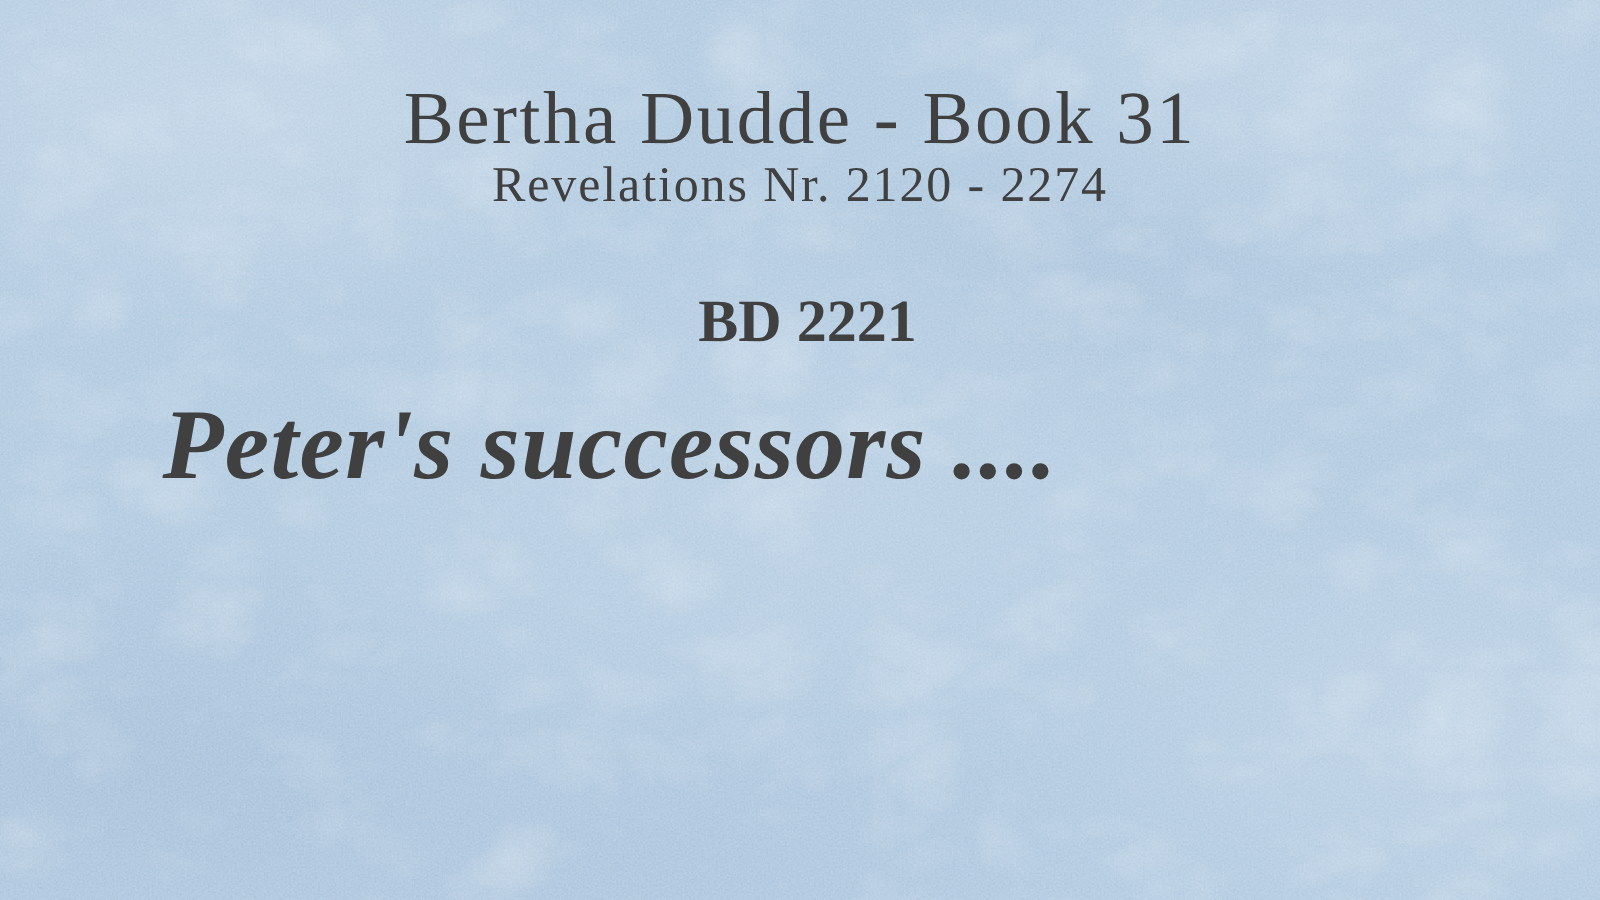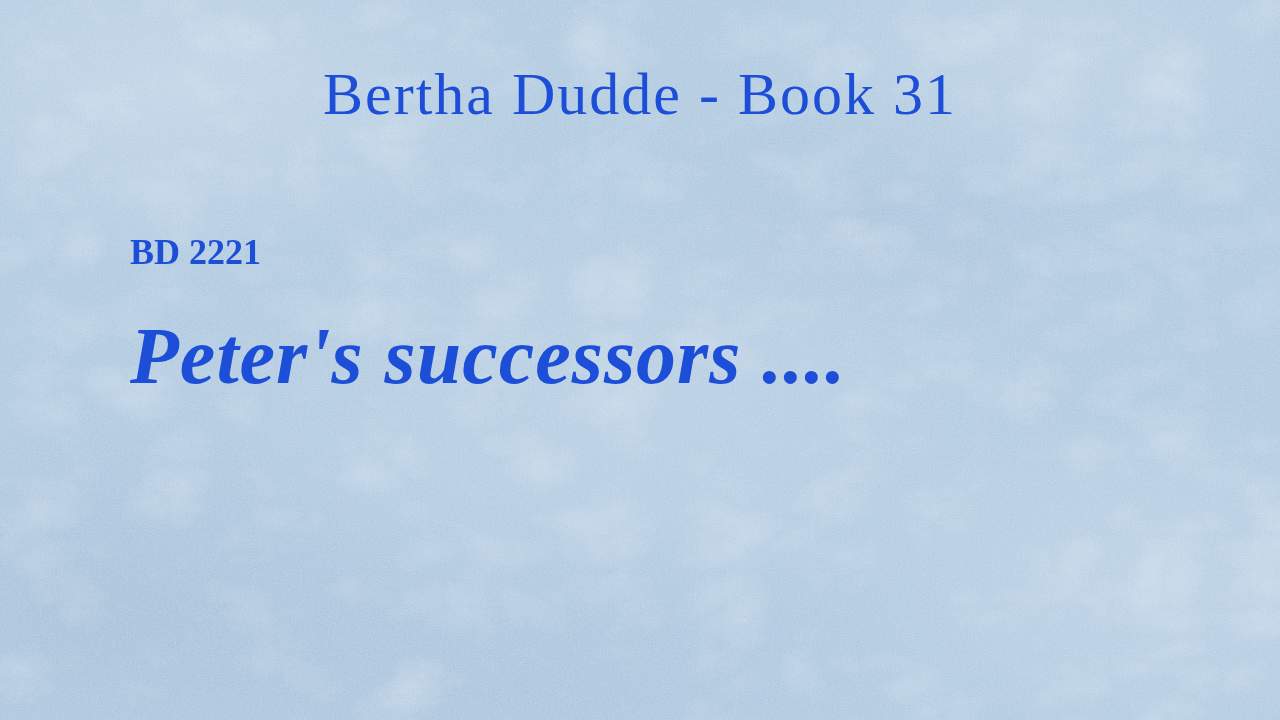--- a/index.html
+++ b/index.html
@@ -65,23 +65,23 @@
     line-height: 1;
     letter-spacing: 1.5px;
     white-space: nowrap;
   }
   .meta-row {
     position: absolute;
     top: 234px;
     left: 130px;
     right: 118px;
     display: flex;
-    justify-content: space-between;
+    justify-content: center;
     align-items: baseline;
-    font-size: 36px;
+    font-size: 48px;
     font-weight: bold;
     line-height: 1;
     white-space: nowrap;
   }
   .doc-title {
     position: absolute;
     top: 315px;
     left: 130px;
     font-size: 80px;
     line-height: 82px;
@@ -120,24 +120,25 @@
                   0 0 0 0 0.58
                   0 0 0 0 0.72
                   0.45 0.45 0 0 -0.28"></feColorMatrix>
       </filter>
     </defs>
     <rect width="1280" height="720" filter="url(#shadegrain)" opacity="0.35"></rect>
     <rect width="1280" height="720" filter="url(#wrinkles)" opacity="0.45"></rect>
     <rect width="1280" height="720" filter="url(#grain)" opacity="0.40"></rect>
   </svg>
 
-  <div class="content" style="color: #1d4ed8;">
+  <div class="content" style="color: #404040;">
 
     <div class="header-title">Bertha Dudde - Book 31</div>
 
+    <div class="header-subtitle">Revelations Nr. 2120 - 2274</div>
 
     <div class="meta-row">
       <span class="record-id">BD 2221</span>
     </div>
 
     <div class="doc-title">
       <div>Peter's successors ....</div>
     </div>
 
   </div>

